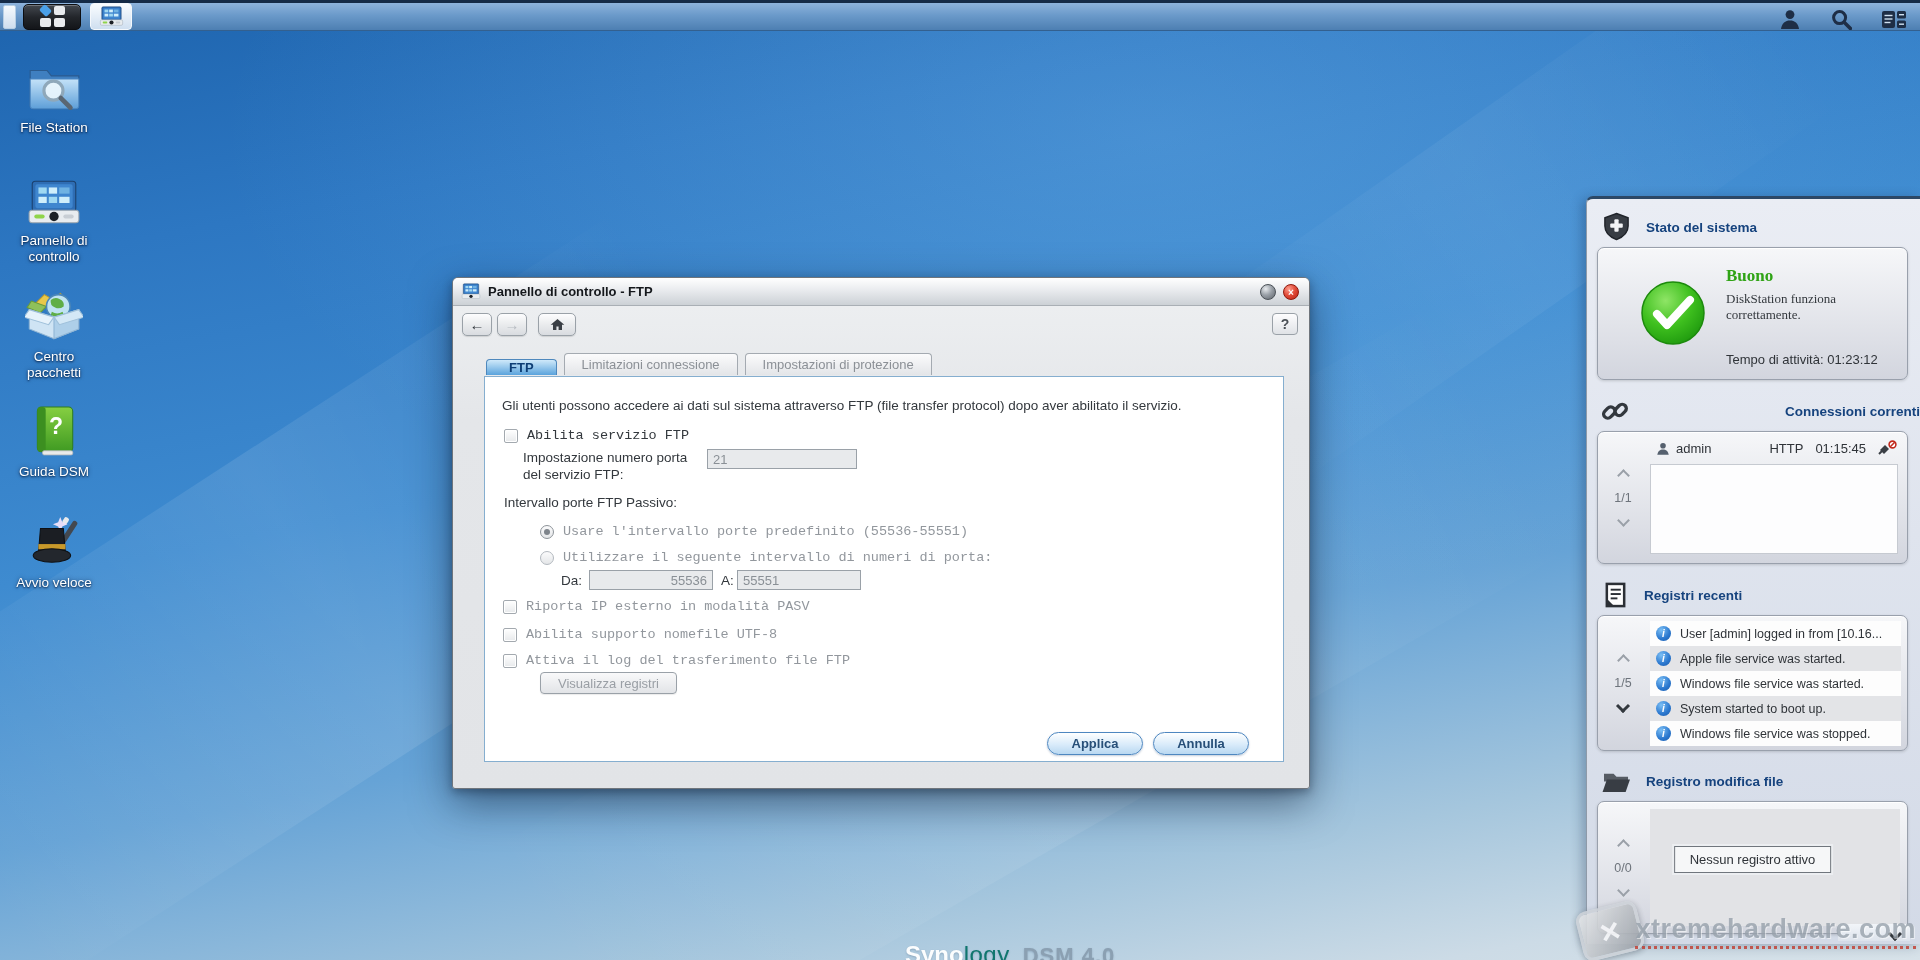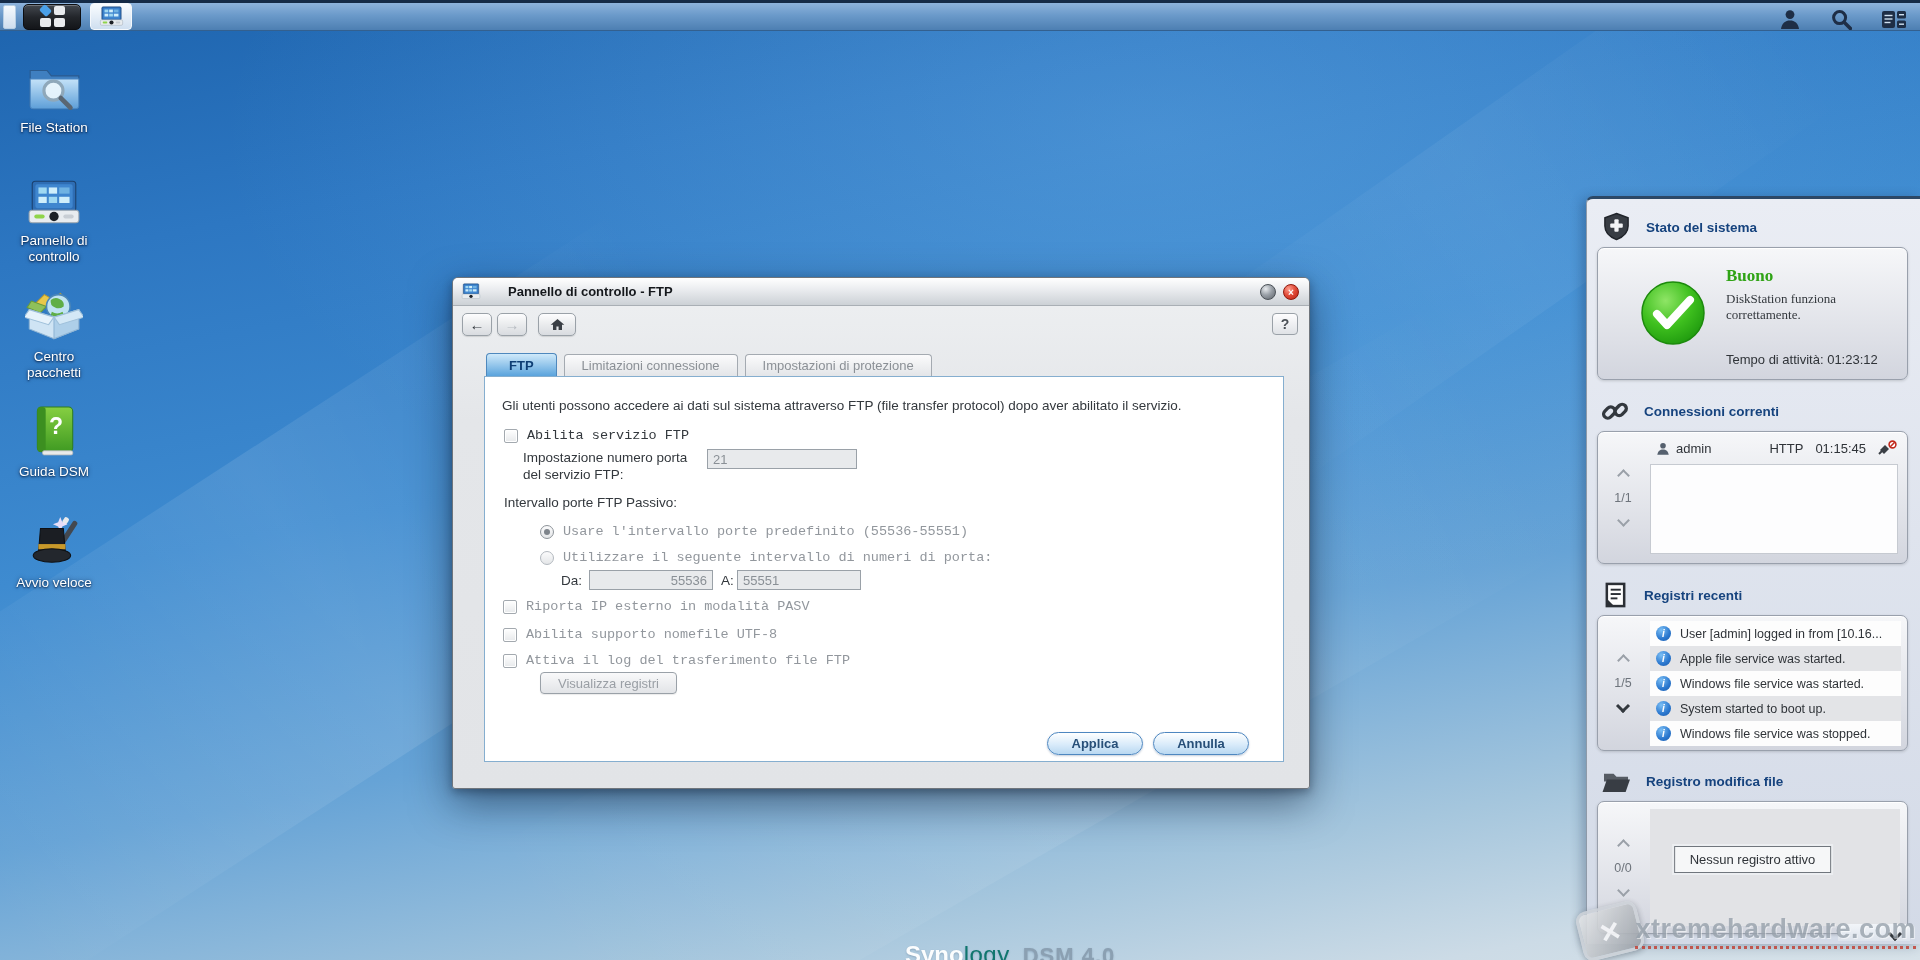--- a/index.html
+++ b/index.html
@@ -45,21 +45,21 @@
   .dicon .lab { margin-top:7px; color:#fff; font-size:13.5px; text-align:center; line-height:16px;
     text-shadow:0 1px 2px rgba(0,20,50,.85), 0 0 4px rgba(0,20,50,.5); }
 
   
   .dialog { position:absolute; left:452px; top:277px; width:858px; height:512px; z-index:20;
     border:1px solid #6f757c; border-radius:6px 6px 3px 3px;
     background:linear-gradient(#eef0f2,#e4e6e9 28%,#e2e4e7);
     box-shadow:0 14px 40px rgba(8,20,40,.5), 0 3px 10px rgba(8,20,40,.35); }
   .dlg-title { height:28px; border-radius:5px 5px 0 0; border-bottom:1px solid #a9afb5;
     background:linear-gradient(#ffffff,#e9ebee 45%,#ccd1d6);
-    display:flex; align-items:center; padding:0 8px;gap:20px; }
+    display:flex; align-items:center; padding:0 8px; }
   .dlg-title .t { font-size:13px; font-weight:bold; color:#15181c; margin-left:7px; }
   .dlg-ctl { position:absolute; right:10px; top:6px; display:flex; gap:7px; }
   .orb { width:16px; height:16px; border-radius:50%; font-size:10px; font-weight:bold;
     display:flex; align-items:center; justify-content:center; cursor:pointer; }
   .orb.min { background:radial-gradient(circle at 34% 28%, #e8ebee, #9aa0a7 45%, #5c6269);
     border:1px solid #4c5258; color:transparent; }
   .orb.cls { background:radial-gradient(circle at 34% 28%, #ff9d8d, #e04a38 48%, #b92012);
     border:1px solid #8f180c; color:#fff; }
   .dlg-toolbar { position:relative; height:36px; display:flex; align-items:center;
     padding-left:9px; gap:5px; }
@@ -72,21 +72,21 @@
   .nav-btn.f { width:30px; color:#b6bbc1; }
   .nav-btn.h { width:38px; margin-left:6px; }
   .help-btn { position:absolute; right:11px; top:7px; width:26px; height:22px;
     border:1px solid #9aa1a8; border-radius:4px; color:#4a5056; font-size:14px; font-weight:bold;
     background:linear-gradient(#fdfdfe,#dfe2e6); display:flex; align-items:center; justify-content:center;
     cursor:pointer; }
   .dlg-tabs { position:absolute; left:33px; top:75px; display:flex; gap:7px; align-items:flex-end; z-index:3; }
   .tab { height:22px; padding:0 17px; border:1px solid #a4aab1; border-bottom:none;
     border-radius:4px 4px 0 0; background:linear-gradient(#fbfbfc,#e3e5e8);
     color:#8b9096; font-size:13px; display:flex; align-items:center; cursor:pointer; }
-  .tab.active { height:23px; padding:0 22px; font-weight:bold; color:#0e3e75;
+  .tab.active { height:16px; padding:0 22px; font-weight:bold; color:#0e3e75;
     border-color:#4e88bd;
     background:linear-gradient(#cfe9fa,#8fc3ea 55%,#5aa3dc); }
   .dlg-panel { position:absolute; left:31px; top:98px; width:800px; height:386px;
     background:#fff; border:1px solid #85aecf; z-index:2; }
 
   .intro { position:absolute; left:17px; top:21px; width:770px; font-size:13.5px; color:#33383d; }
   .cbrow { position:absolute; display:flex; align-items:center; gap:9px; font-size:13.5px;font-family:Liberation Mono, monospace; }
   .cbox { width:14px; height:14px; border:1px solid #a3a9af; border-radius:2px;
     background:linear-gradient(#fff,#e7e9eb); box-shadow:inset 0 0 0 1px #fff; }
   .rdo { width:14px; height:14px; border:1px solid #b3b9bf; border-radius:50%;
@@ -448,21 +448,21 @@
     <div class="status-right">
       <div class="st-good">Buono</div>
       <div class="st-desc">
         <div>DiskStation funziona</div>
         <div>correttamente.</div>
       </div>
     </div>
     <div class="st-uptime">Tempo di attività: 01:23:12</div>
   </div>
 
-  <div class="whead" style="margin-top:17px;">
+  <div class="whead" style="margin-top:17px;justify-content:space-between;">
     <svg width="27" height="27" viewBox="0 0 26 26">
       <g fill="none" stroke="#33383e" stroke-width="3.2">
         <rect x="1" y="10" width="12" height="8" rx="4" transform="rotate(-45 7 14)"></rect>
         <rect x="12" y="7.5" width="12" height="8" rx="4" transform="rotate(-45 18 11.5)"></rect>
       </g>
     </svg>
     <span class="wt">Connessioni correnti</span>
   </div>
   <div class="wbox conn-box">
     <div class="pager">

